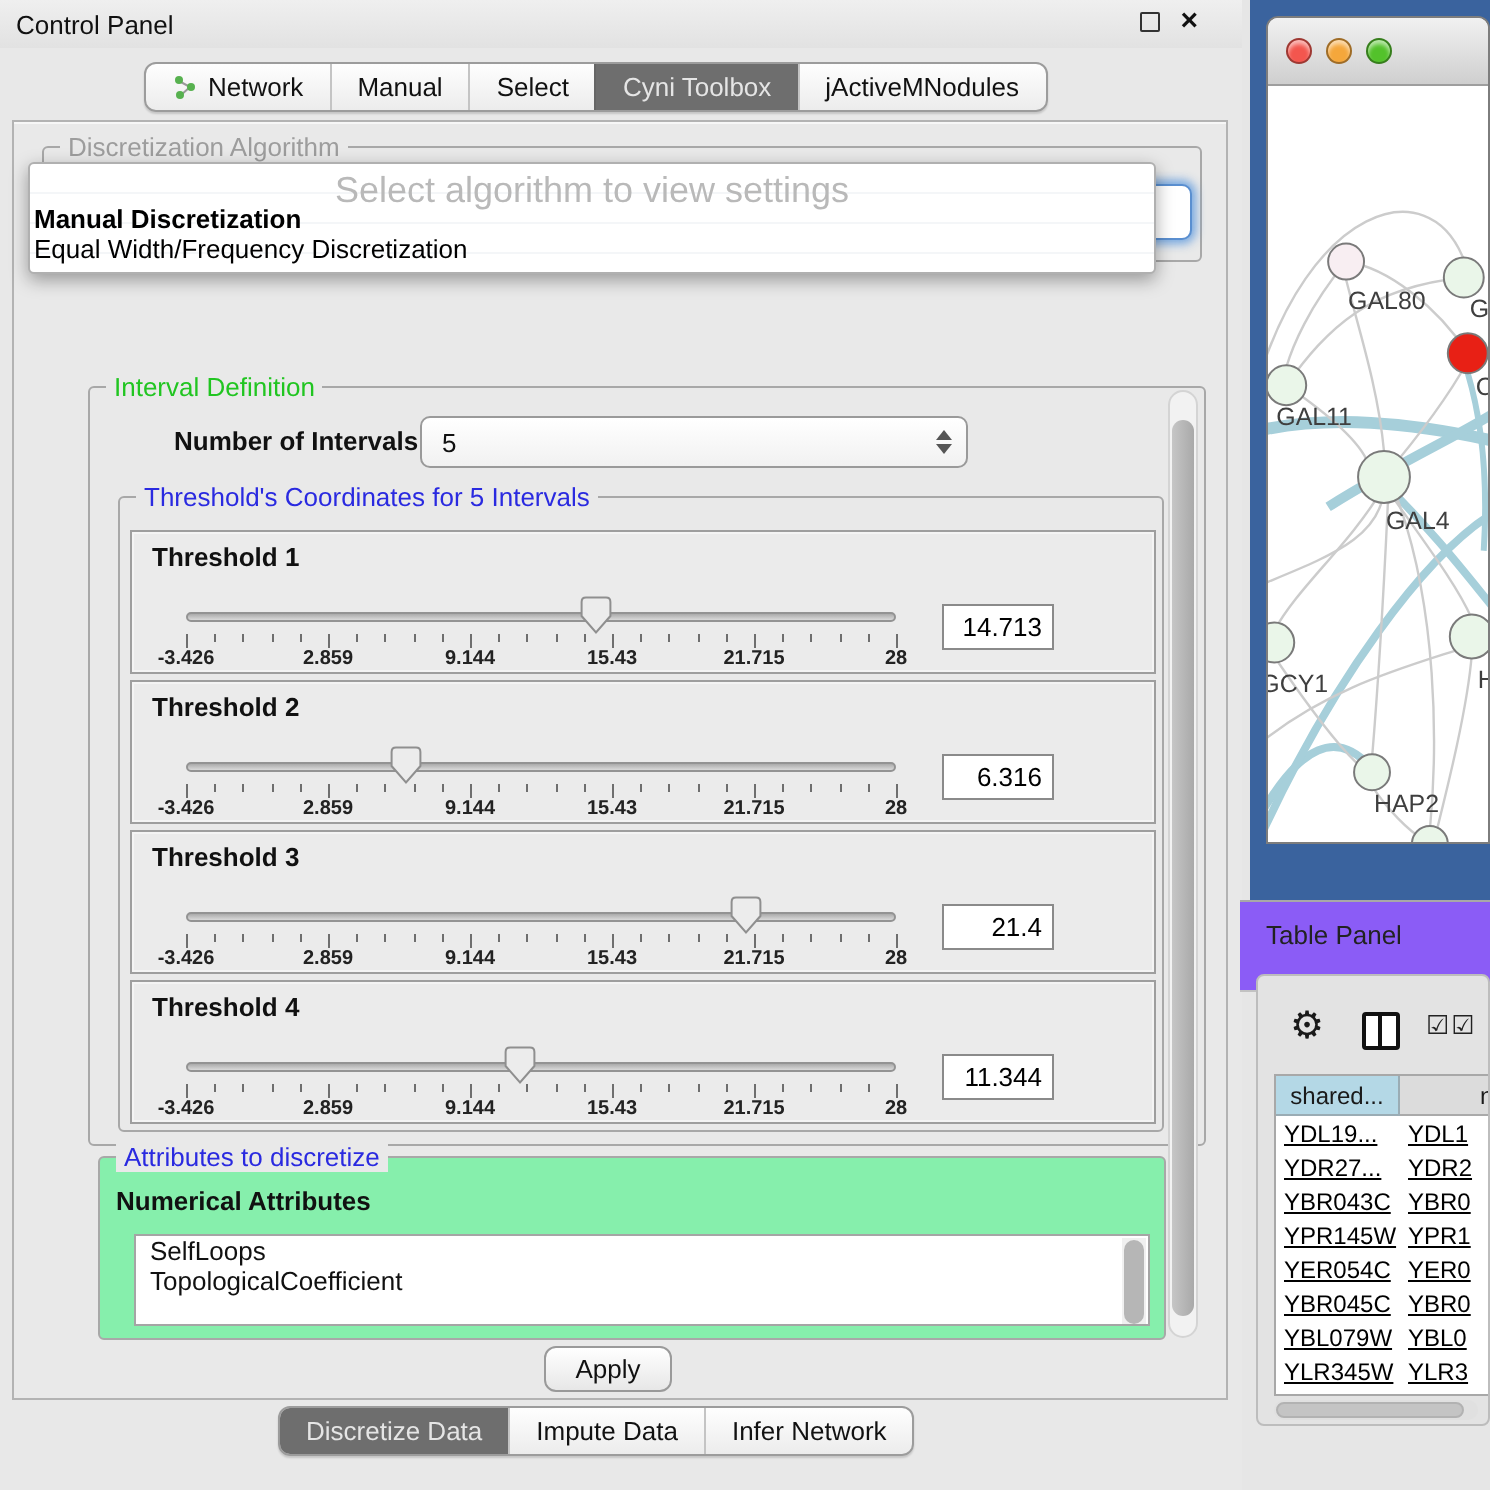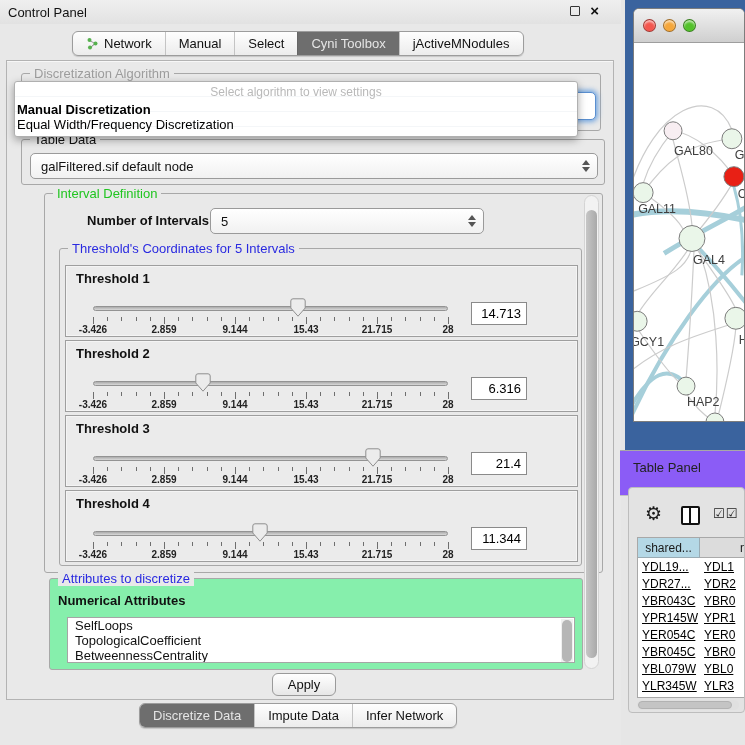--- a/index.html
+++ b/index.html
@@ -32,21 +32,21 @@
   .group-label.blue{color:#2a2ae0;}
   .group-label.faded{color:#9d9d9d;}
 
   .disc-group{left:14px;top:12px;width:580px;height:58px;}
   .algo-combo{position:absolute;left:8px;top:18px;width:566px;height:28px;border-radius:5px;background:#fff;
     border:1px solid #5a8fd0;box-shadow:0 0 5px 2px rgba(96,155,222,0.85);}
 
   .popup{position:absolute;left:7px;top:20px;width:564px;height:56px;background:#fff;z-index:5;
     border:1px solid #b0b0b0;border-radius:3px;box-shadow:0 3px 9px rgba(0,0,0,0.35);padding-top:3px;
     background-image:repeating-linear-gradient(to bottom,#ffffff 0 14px,#f4f6f8 14px 15px);}
-  .popup-hint{font-size:12px;color:#b9b9b9;text-align:center;height:17px;}
+  .popup-hint{font-size:18px;color:#b9b9b9;text-align:center;height:17px;}
   .popup-item{font-size:13px;color:#000;padding:0 2px;height:15px;line-height:15px;}
   .popup-item:first-child{font-weight:bold;}
 
   .td-group{left:14px;top:78px;width:584px;height:46px;}
   .combo{background:linear-gradient(#ffffff,#f1f1f1);border:1px solid #9a9a9a;border-radius:5px;
     display:flex;align-items:center;font-size:13px;color:#111;padding:0 22px 0 10px;position:relative;}
   .stepper{position:absolute;right:7px;top:50%;transform:translateY(-50%);display:flex;flex-direction:column;gap:2px;}
   .stepper i{width:0;height:0;border-left:4px solid transparent;border-right:4px solid transparent;display:block;}
   .stepper .up{border-bottom:5px solid #555;}
   .stepper .dn{border-top:5px solid #555;}
@@ -158,30 +158,20 @@
       </div>
 
       <div class="popup">
         <div class="popup-hint">Select algorithm to view settings</div>
         <div id="popup-items">
             <div class="popup-item">Manual Discretization</div>
             <div class="popup-item">Equal Width/Frequency Discretization</div>
           </div>
       </div>
 
-      <div class="group td-group">
-        <span class="group-label">Table Data</span>
-        <div class="combo td-combo">
-          <span>galFiltered.sif default node</span>
-          <span class="stepper">
-              <i class="up"></i>
-              <i class="dn"></i>
-            </span>
-        </div>
-      </div>
 
       <div class="group interval-group">
         <span class="group-label green">Interval Definition</span>
         <div class="num-row">
           <span class="bold-label num-label">Number of Intervals</span>
           <div class="combo num-combo">
             <span>5</span>
             <span class="stepper">
                 <i class="up"></i>
                 <i class="dn"></i>
@@ -361,21 +351,20 @@
 
       <div class="group attr-group">
         <span class="group-label blue">Attributes to discretize</span>
         <div class="bold-label attr-title">Numerical Attributes</div>
         <div class="attr-list" id="attr-list">
           <div class="attr-scroll">
             <div class="attr-thumb"></div>
           </div>
         <div class="attr-item">SelfLoops</div>
             <div class="attr-item">TopologicalCoefficient</div>
-            <div class="attr-item">BetweennessCentrality</div>
           </div>
       </div>
 
       <button class="apply-btn">Apply</button>
     </div>
 
     <div class="seg-tabs bottom-tabs" id="bottom-tabs">
         <span class="seg-tab selected">Discretize Data</span>
         <span class="seg-tab">Impute Data</span>
         <span class="seg-tab">Infer Network</span>

